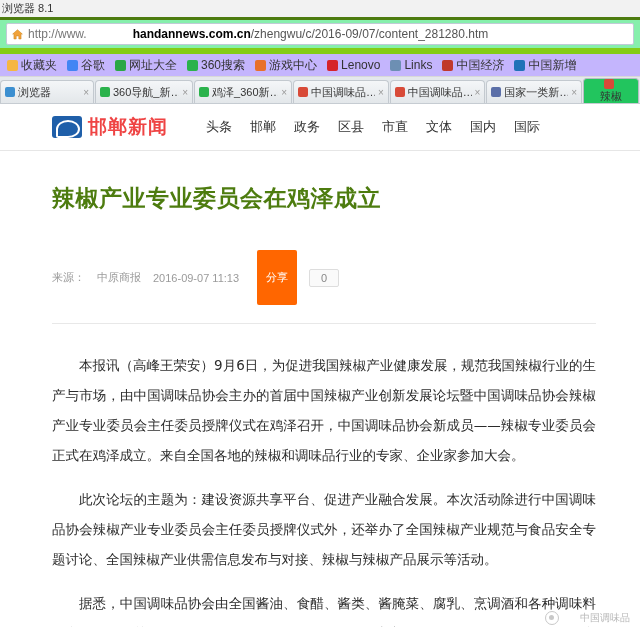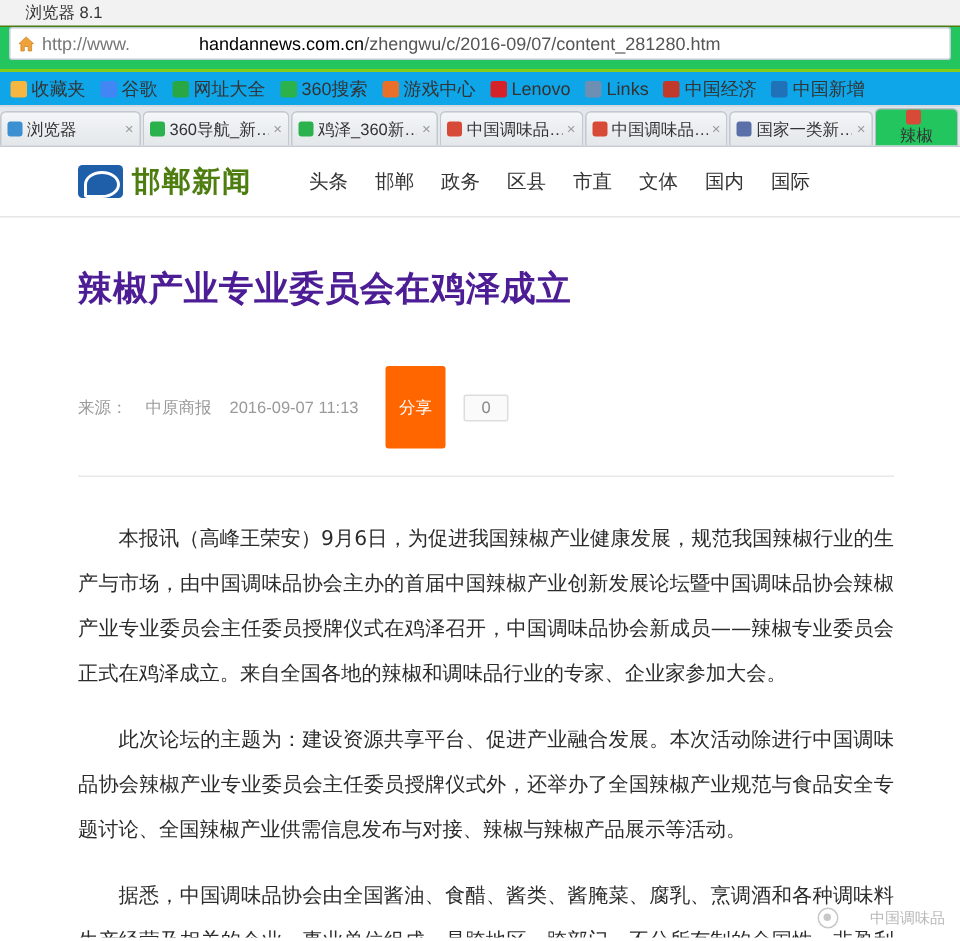--- a/index.html
+++ b/index.html
@@ -17,35 +17,36 @@
   .browser {
     width: 640px;
     height: 627px;
     position: relative;
     background: #fff;
   }
   
   .titlebar {
     height: 17px;
     background: #f2f2f2;
-    border-bottom: 1px solid #4d7c0f;
+    border-bottom: 3px solid #4d7c0f;
     font-size: 11px;
     color: #333;
     display: flex;
     align-items: center;
-    padding-left: 17px;
+    padding-left: 2px;
     overflow: hidden;
     white-space: nowrap;
   }
   
   .addrbar {
     height: 28px;
-    background: #22c55e;
-    border-bottom: 2px solid #84cc16;
-    display: flex;
+    background: #86efac;
+    border-bottom: 6px solid #84cc16;
+    display: flex;
+    align-items: center;
     padding: 0 6px;
   }
   .addrfield {
     flex: 1;
     height: 20px;
     background: #ffffff;
     border: 1px solid #bfcbd6;
     border-radius: 2px;
     display: flex;
     align-items: center;
@@ -55,33 +56,33 @@
     overflow: hidden;
     white-space: nowrap;
   }
   .lockicon {
     margin-right: 4px;
     display: inline-flex;
     align-items: center;
   }
   .url-domain {
     color: #000;
-    font-weight: normal;
+    font-weight: bold;
     padding-left: 46px;
   }
   .url-rest {
     color: #555;
   }
   .url-scheme {
     color: #777;
   }
   
   .bookmarks {
     height: 22px;
-    background: #0ea5e9;
+    background: #c4b5fd;
     border-bottom: 1px solid #d8d8d8;
     display: flex;
     align-items: center;
     font-size: 12px;
     color: #333;
     padding-left: 2px;
     overflow: hidden;
     white-space: nowrap;
   }
   .bm {
@@ -186,40 +187,40 @@
     top: 4px;
     width: 20px;
     height: 14px;
     border: 2px solid #fff;
     border-radius: 50% 50% 50% 10%;
   }
   .logo-text {
     font-family: "DejaVu Sans", sans-serif;
     font-size: 19px;
     font-weight: bold;
-    color: #4d7c0f;
+    color: #ef4444;
     letter-spacing: 1px;
   }
   .nav {
     display: flex;
     align-items: center;
     margin-left: 38px;
     gap: 18px;
     font-size: 13px;
     color: #333;
   }
 
   .article {
     padding: 0 44px 0 52px;
   }
   .headline {
     font-family: "DejaVu Sans", sans-serif;
     font-size: 23px;
     font-weight: bold;
-    color: #4c1d95;
+    color: #4d7c0f;
     margin: 32px 0 0 0;
     letter-spacing: 0.5px;
   }
   .meta {
     display: flex;
     align-items: center;
     margin-top: 36px;
     font-size: 11px;
     color: #9a9a9a;
     gap: 12px;

